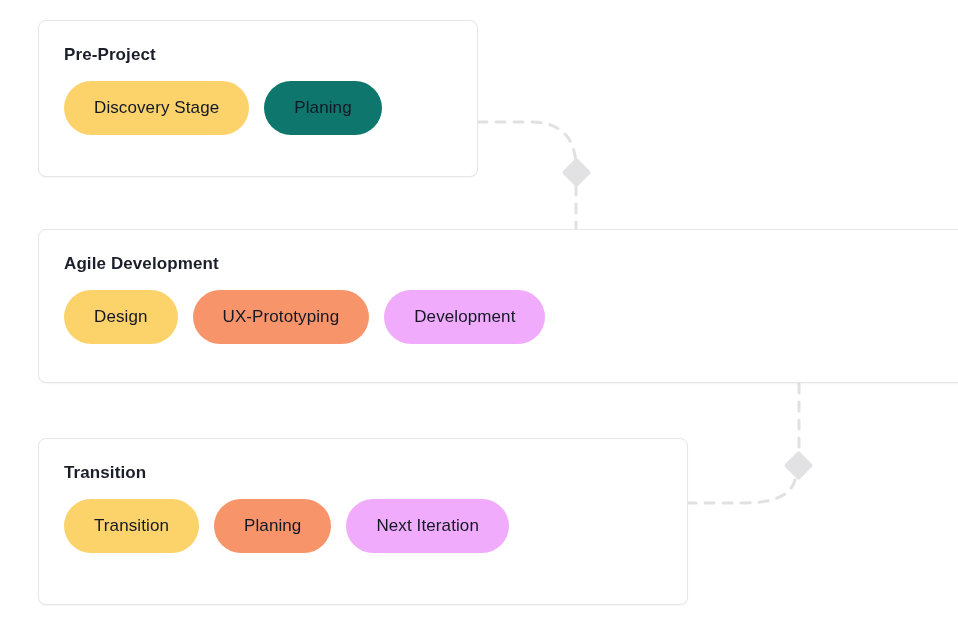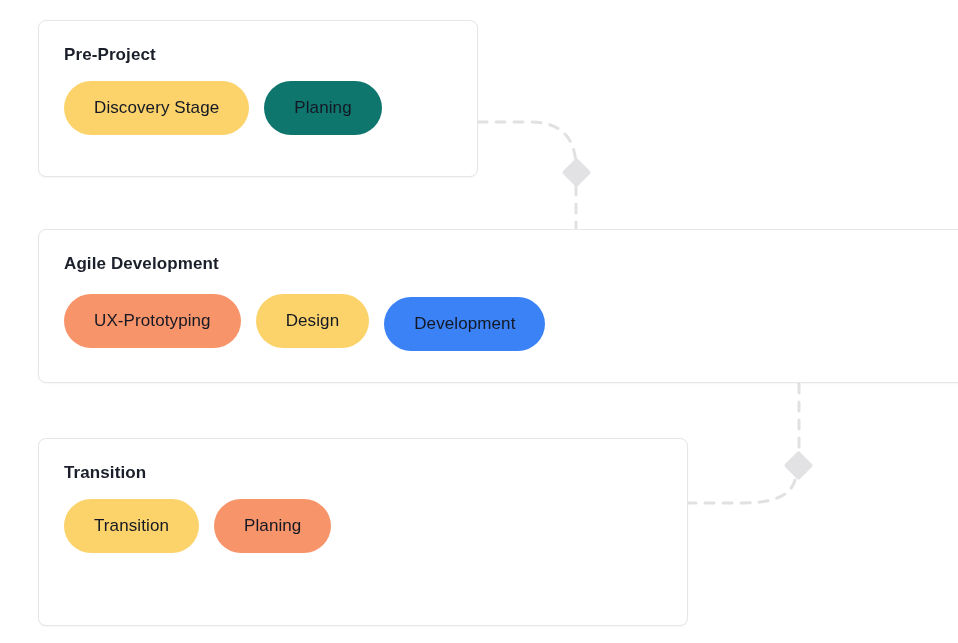--- a/index.html
+++ b/index.html
@@ -68,21 +68,21 @@
   #card-agile {
     left: 38px;
     top: 229px;
     width: 948px;
     height: 154px;
   }
   #card-transition {
     left: 38px;
     top: 438px;
     width: 650px;
-    height: 188px;
+    height: 167px;
   }
 
   
   .pill {
     display: inline-flex;
     align-items: center;
     justify-content: center;
     height: 54px;
     padding: 0 30px;
     border-radius: 27px;
@@ -91,21 +91,21 @@
     color: #141824;
     letter-spacing: 0.1px;
     box-sizing: border-box;
     white-space: nowrap;
     cursor: pointer;
     user-select: none;
   }
   .pill.yellow { background: #fbd36a; }
   .pill.green  { background: #0f766e; }
   .pill.orange { background: #f8946a; }
-  .pill.blue   { background: #3b82f6; margin-top: 7px; }
+  .pill.blue   { background: #f0abfc; }
 
   
   .pill-row { z-index: 2; }
 </style>
 </head>
 <body>
 
 <div id="stage">
 
   <svg id="connectors" viewBox="0 0 958 643" width="958" height="643" xmlns="http://www.w3.org/2000/svg">
@@ -123,27 +123,28 @@
     <div class="card-title">Pre-Project</div>
     <div class="pill-row">
       <div class="pill yellow">Discovery Stage</div>
       <div class="pill green">Planing</div>
     </div>
   </div>
 
   <div class="card" id="card-agile">
     <div class="card-title">Agile Development</div>
     <div class="pill-row">
+      <div class="pill yellow">Design</div>
       <div class="pill orange">UX-Prototyping</div>
-      <div class="pill yellow">Design</div>
       <div class="pill blue">Development</div>
     </div>
   </div>
 
   <div class="card" id="card-transition">
     <div class="card-title">Transition</div>
     <div class="pill-row">
       <div class="pill yellow">Transition</div>
       <div class="pill orange">Planing</div>
+      <div class="pill blue">Next Iteration</div>
     </div>
   </div>
 
 </div>
 
 </body></html>

